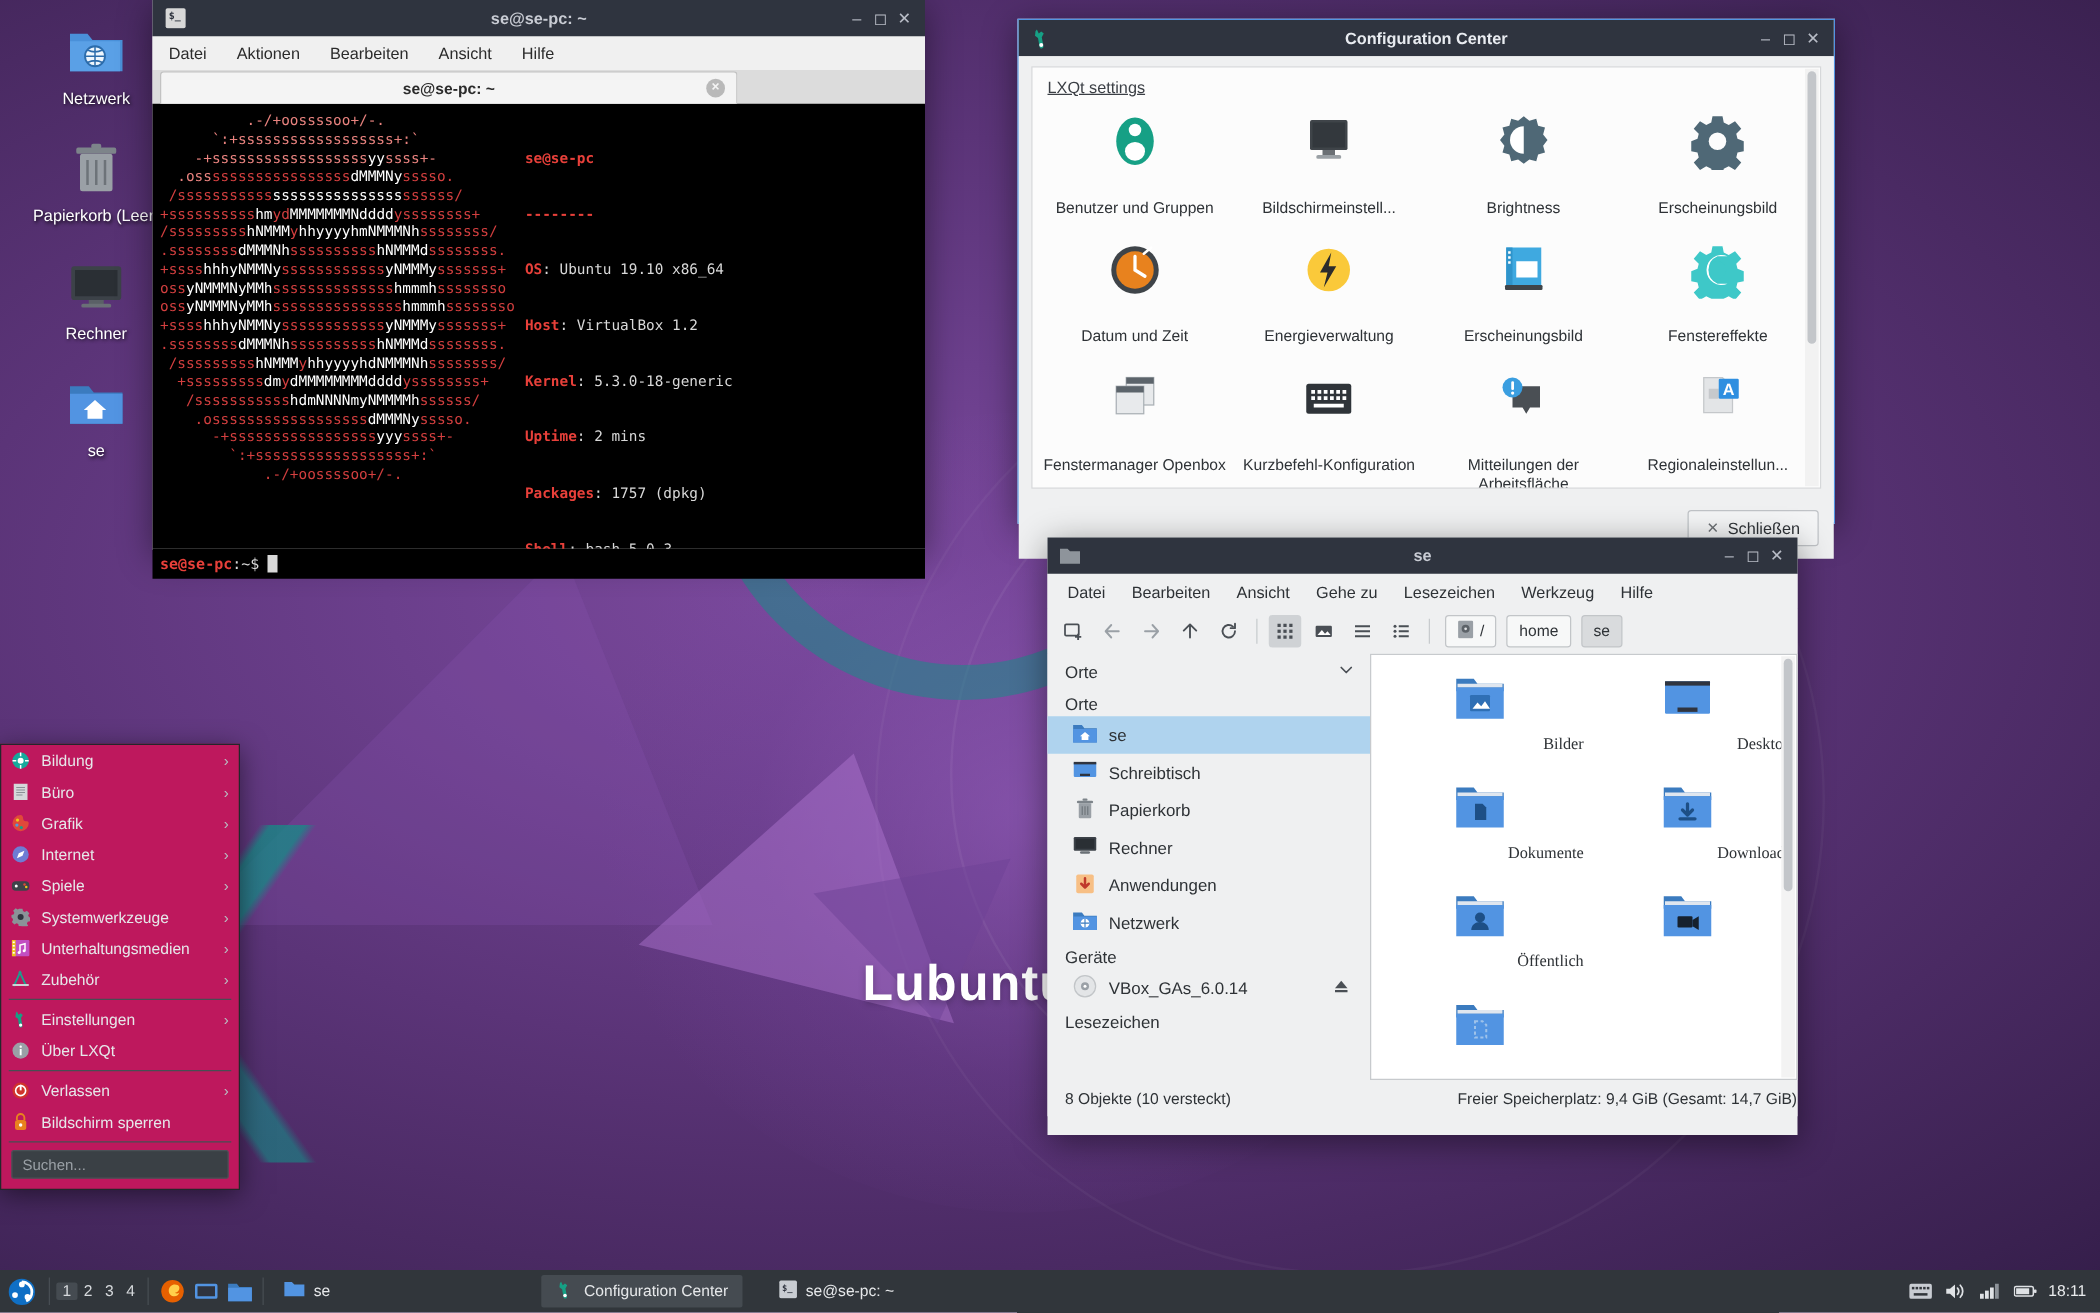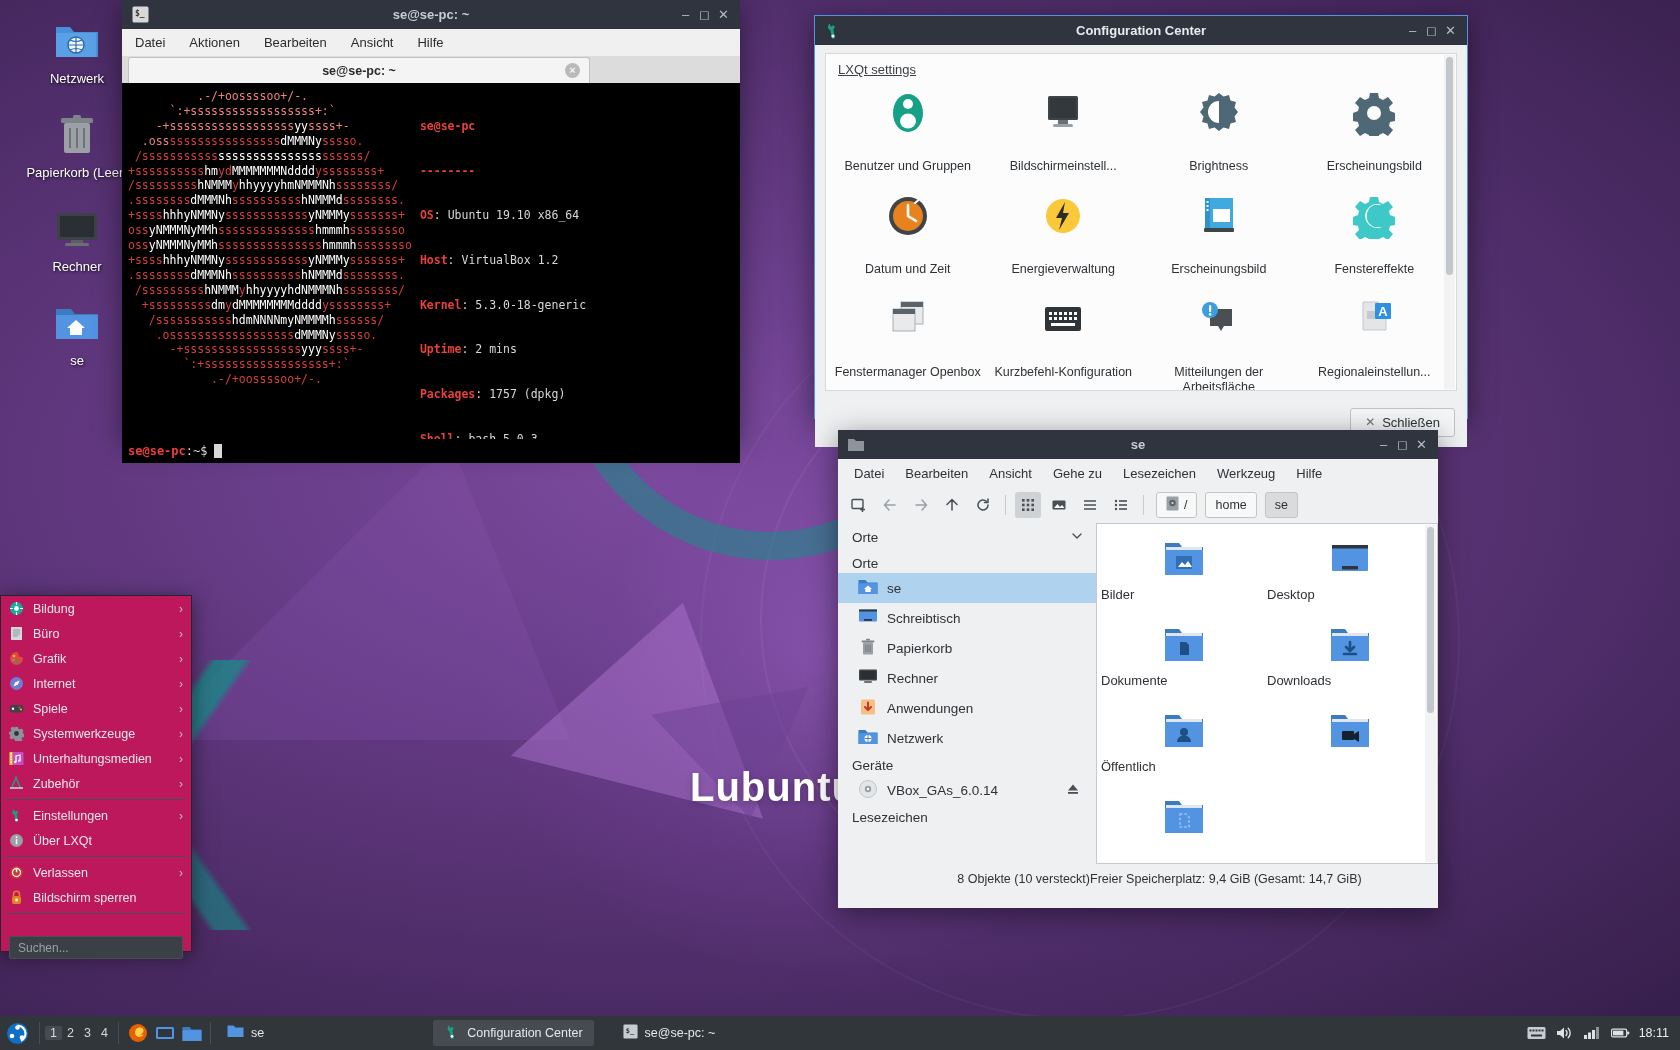--- a/index.html
+++ b/index.html
@@ -116,39 +116,39 @@
   .fm-side { width:258px; background:#eff0f1; position:relative; }
   .fm-side-hdr { height:28px; display:flex; align-items:center; justify-content:space-between;
      padding:0 12px 0 14px; font-size:13.5px; color:#2e3236; }
   .fm-grp { padding:5px 0 2px 14px; font-size:13.5px; color:#2e3236; }
   .fm-row { height:30px; display:flex; align-items:center; padding-left:20px; gap:9px;
      font-size:13.5px; color:#2e3236; cursor:pointer; }
   .fm-row.sel { background:#afd3ee; }
   .fm-row .eject { margin-left:auto; margin-right:16px; color:#4a4f55; }
   .fm-view { flex:1; background:#ffffff; border:1px solid #c7cacd; position:relative; overflow:hidden; }
   .fm-grid { display:grid; grid-template-columns:repeat(2,1fr); padding:6px 4px; }
-  .fm-cell { text-align:left; padding:6px 0 14px 0; cursor:pointer; }
+  .fm-cell { text-align:right; padding:6px 0 14px 0; cursor:pointer;font-family:Liberation Serif, serif; }
   .fm-cell .fic { height:46px; display:flex; align-items:center; justify-content:center; }
   .fm-cell .flbl { font-size:13px; color:#2e3236; margin-top:5px; }
   .fm-vscroll { position:absolute; right:1px; top:1px; bottom:1px; width:11px; background:#f3f3f3; }
   .fm-vscroll .thumb { position:absolute; top:2px; left:2px; width:7px; height:186px; background:#c3c6ca; border-radius:4px; }
   #filemgr .fm-status { height:29px; background:#eff0f1; display:flex; align-items:center;
      font-size:12.5px; color:#2e3236; }
-  #filemgr .fm-status .s1 { padding-left:14px; width:252px;text-align:right; }
+  #filemgr .fm-status .s1 { padding-left:14px; width:328px; }
   #filemgr .fm-status .s2 { }
 
   
   #startmenu { position:absolute; left:0; top:595px; width:192px; height:357px;
      background:#be185d; border:1px solid #23272b; box-shadow:0 4px 20px rgba(0,0,0,0.5); }
   .sm-item { height:25px; display:flex; align-items:center; padding:0 8px 0 7px; gap:9px;
      font-size:12.5px; color:#e6e8ea; cursor:pointer; }
   .sm-item .sm-ic { width:16px; height:16px; display:flex; align-items:center; justify-content:center; }
   .sm-item .arr { margin-left:auto; color:#b9bdc2; font-size:12px; }
   .sm-sep { height:1px; background:#474d53; margin:3px 6px; }
-  .sm-search { margin:22px 8px 0 8px; height:23px; background:#3a4045; border:1px solid #4a5056;
+  .sm-search { margin:6px 8px 0 8px; height:23px; background:#3a4045; border:1px solid #4a5056;
      border-radius:2px; display:flex; align-items:center; padding-left:8px; font-size:12px; color:#9aa0a6; }
 
   
   #taskbar { position:absolute; left:0; bottom:0; width:1680px; height:34px;
      background:#31363b; display:flex; align-items:center; }
   .tb-start { width:34px; height:34px; display:flex; align-items:center; justify-content:center; cursor:pointer; }
   .desknum { width:17px; text-align:center; font-size:12.5px; color:#d6d9dc; cursor:pointer; }
   .desknum.act { background:#454b51; border-radius:2px; }
   .qlaunch { width:27px; height:30px; display:flex; align-items:center; justify-content:center; cursor:pointer; }
   .tsk { height:26px; display:flex; align-items:center; gap:7px; padding:0 11px;

